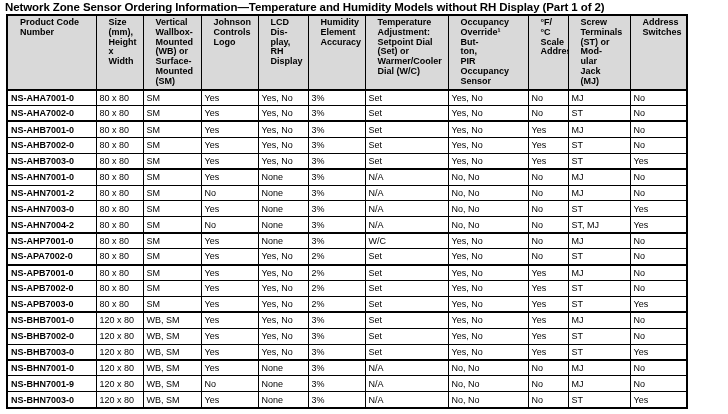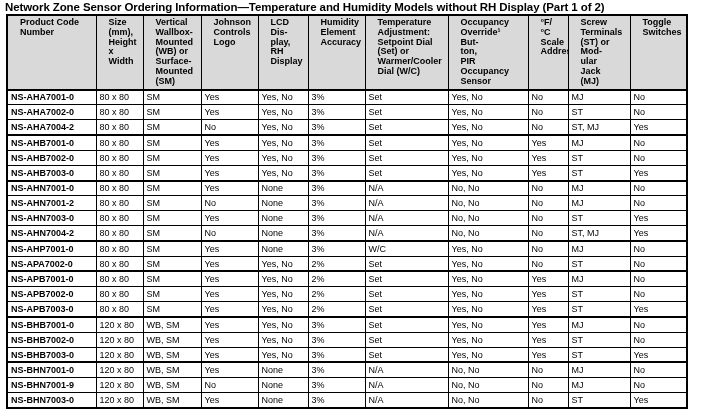--- a/index.html
+++ b/index.html
@@ -128,21 +128,21 @@
 Occupancy
 Sensor</th>
           <th scope="col">°F/°C
 Scale
 Address</th>
           <th scope="col">Screw
 Terminals
 (ST) or Mod-
 ular Jack
 (MJ)</th>
-          <th scope="col">Toggle
+          <th scope="col">Address
 Switches</th>
         </tr>
     </thead>
     <tbody>
         <tr>
           <th scope="row">NS-AHA7001-0</th>
           <td>80 x 80</td>
           <td>SM</td>
           <td>Yes</td>
           <td>Yes, No</td>
@@ -158,33 +158,20 @@
           <td>80 x 80</td>
           <td>SM</td>
           <td>Yes</td>
           <td>Yes, No</td>
           <td>3%</td>
           <td>Set</td>
           <td>Yes, No</td>
           <td>No</td>
           <td>ST</td>
           <td>No</td>
-        </tr>
-        <tr>
-          <th scope="row">NS-AHA7004-2</th>
-          <td>80 x 80</td>
-          <td>SM</td>
-          <td>No</td>
-          <td>Yes, No</td>
-          <td>3%</td>
-          <td>Set</td>
-          <td>Yes, No</td>
-          <td>No</td>
-          <td>ST, MJ</td>
-          <td>Yes</td>
         </tr>
         <tr class="group-start">
           <th scope="row">NS-AHB7001-0</th>
           <td>80 x 80</td>
           <td>SM</td>
           <td>Yes</td>
           <td>Yes, No</td>
           <td>3%</td>
           <td>Set</td>
           <td>Yes, No</td>

